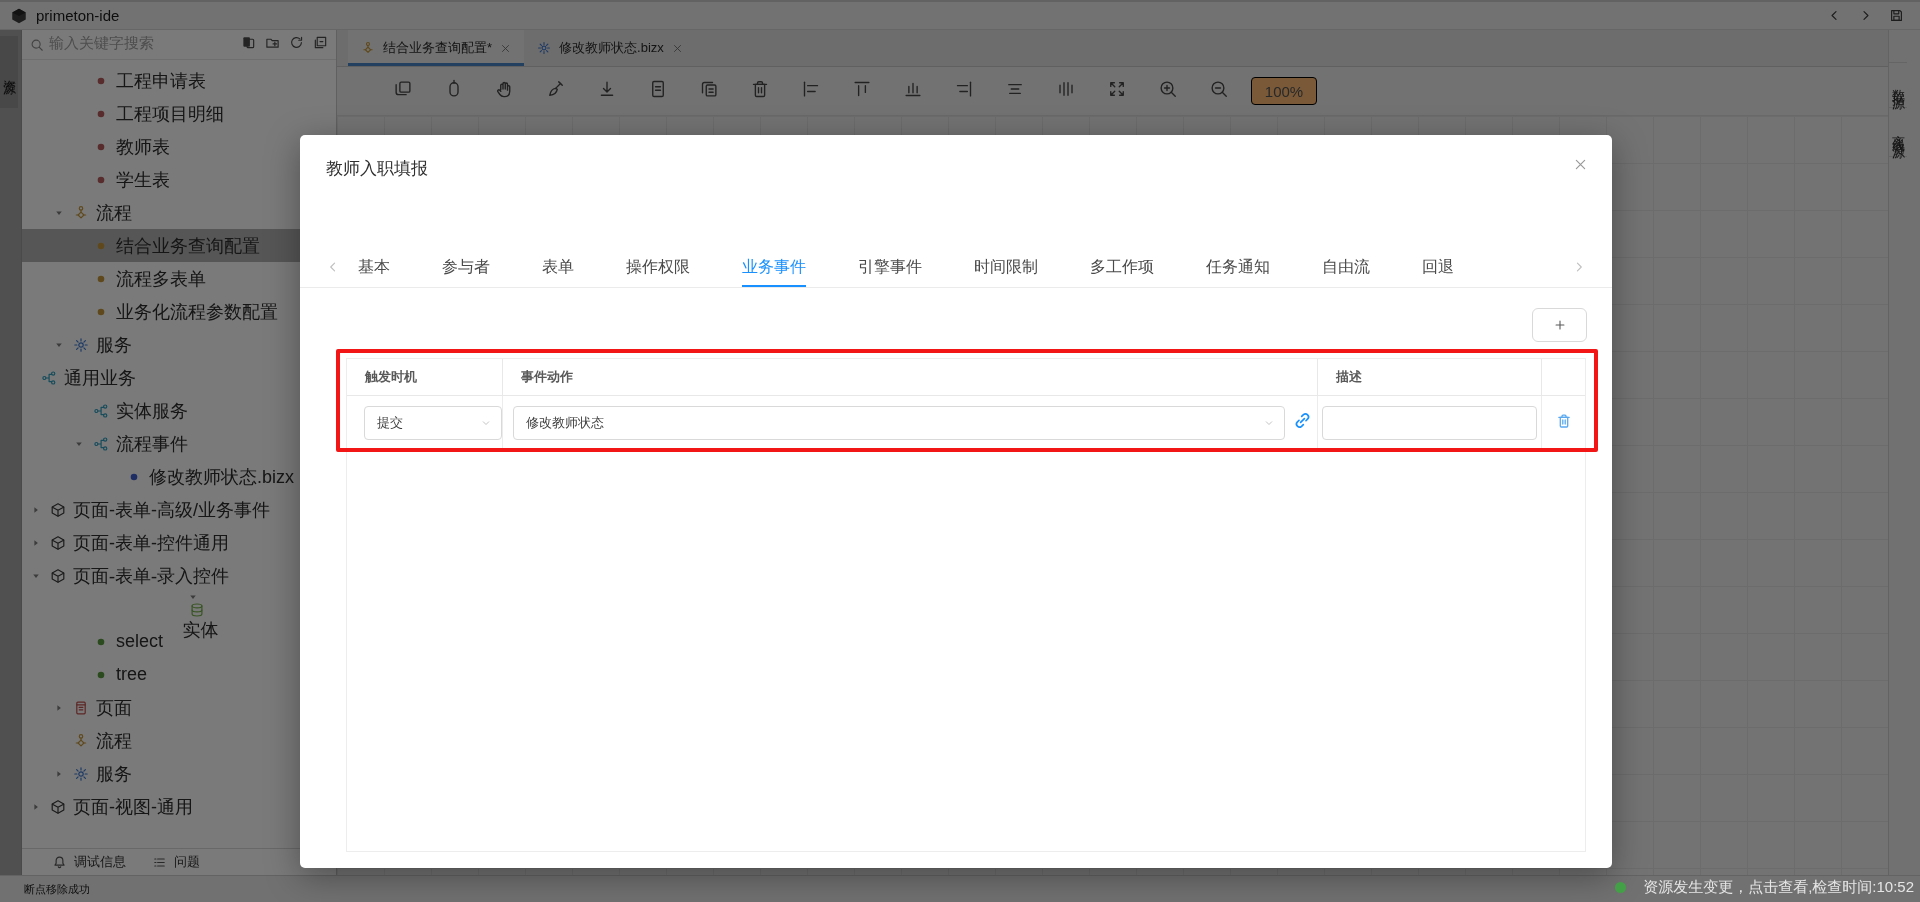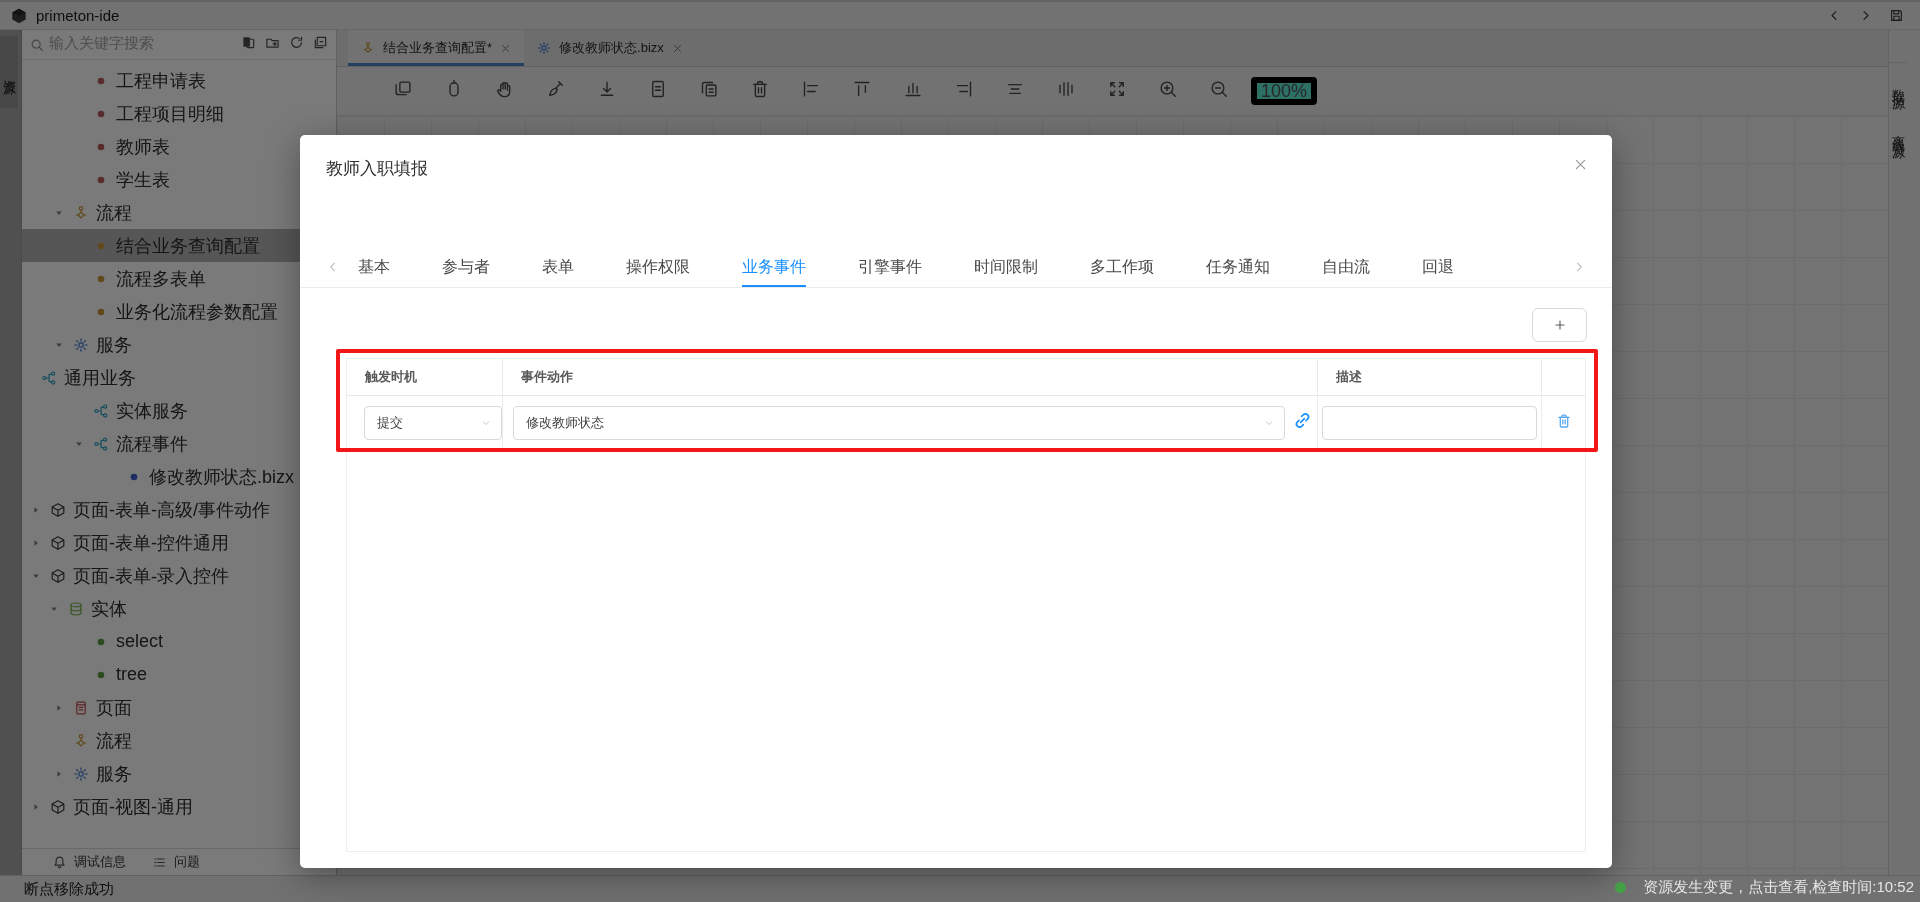--- a/index.html
+++ b/index.html
@@ -36,30 +36,30 @@
 
 
 .content{position:absolute;left:337px;top:30px;right:32px;bottom:27px;background:#f1f1f1}
 .editor-tabs{height:37px;background:#e4e4e4;border-bottom:1px solid #c9c9c9;display:flex;align-items:stretch;padding-left:11px}
 .etab{display:flex;align-items:center;gap:8px;padding:0 13px;font-size:13px;color:#2b2b2b;position:relative;cursor:pointer}
 .etab.active{background:#efefef}
 .etab.active::after{content:"";position:absolute;left:0;right:0;bottom:0;height:3px;background:#4a86c8}
 .toolbar{height:48px;background:#efefef;display:flex;align-items:center;padding-left:56px}
 .tb-icons{display:flex;gap:31px;align-items:center;color:#474747}
 .tbtn{cursor:pointer}
-.zoom-chip{margin-left:22px;width:66px;height:28px;background:#5eead4;border:6px solid #000000;border-radius:4px;display:flex;align-items:center;justify-content:center;font-size:18px;color:#555;cursor:pointer}
+.zoom-chip{margin-left:22px;width:66px;height:28px;background:#fdba74;border:1px solid #000000;border-radius:4px;display:flex;align-items:center;justify-content:center;font-size:15px;color:#555;cursor:pointer}
 .canvas{position:absolute;left:0;top:85px;right:0;bottom:0;background:#f1f1f1;border-top:1px solid #dcdcdc;background-image:linear-gradient(#e1e1e1 1px,transparent 1px),linear-gradient(90deg,#e1e1e1 1px,transparent 1px);background-size:47px 47px}
 
 
 .right-bar{position:absolute;right:0;top:30px;width:32px;bottom:27px;background:#ececec;border-left:1px solid #cfcfcf;z-index:1}
 .rtab{margin:0;writing-mode:vertical-lr;letter-spacing:4px;font-size:13px;color:#2b2b2b;display:flex;align-items:center;justify-content:center;padding:16px 0;border-bottom:1px solid #d4d4d4;cursor:pointer}
 .rtab:first-child{margin-top:32px;border-top:1px solid #d4d4d4}
 
 
-.statusbar{position:absolute;left:0;bottom:0;width:1920px;height:27px;background:#ececec;border-top:1px solid #cfcfcf;display:flex;align-items:center;padding-left:24px;font-size:15px;color:#222;z-index:1}
+.statusbar{position:absolute;left:0;bottom:0;width:1920px;height:27px;background:#ececec;border-top:1px solid #cfcfcf;display:flex;align-items:center;padding-left:24px;font-size:11px;color:#222;z-index:1}
 .status-right{position:absolute;right:6px;bottom:5px;display:flex;align-items:center;gap:17px;font-size:15px;color:#e6e6e6;z-index:60;cursor:pointer}
 .status-dot{width:11px;height:11px;border-radius:50%}
 
 
 .overlay{position:absolute;inset:0;background:rgba(0,0,0,0.52);z-index:40}
 .modal{position:absolute;left:300px;top:135px;width:1312px;height:733px;background:#fff;border-radius:5px;box-shadow:0 8px 34px rgba(0,0,0,.35);z-index:50}
 .modal-title{position:absolute;left:26px;top:22px;font-size:17px;font-weight:500;color:#303030}
 .modal-close{position:absolute;right:24px;top:22px;color:#8c8c8c;cursor:pointer}
 .modal-tabs{position:absolute;left:0;right:0;top:112px;height:41px;border-bottom:1px solid #ebebeb;display:flex;align-items:center;padding:0 26px}
 .mtabs-wrap{display:flex;gap:52px;margin:0 18px;flex:1;height:100%}
@@ -314,21 +314,21 @@
                 <path d="M5.4 3.6v8.8L11 8z" fill="currentColor" stroke="none"></path>
               </svg>
             </span>
           </span>
           <span class="icon" style="color: rgb(58, 58, 58);">
             <svg width="16" height="16" viewBox="0 0 16 16" fill="none" stroke="currentColor" stroke-width="1.2" stroke-linecap="round" stroke-linejoin="round">
               <path d="M8 1.8 13.8 5v6L8 14.2 2.2 11V5z"></path>
               <path d="M2.4 5.2 8 8.2l5.6-3M8 8.2V14"></path>
             </svg>
           </span>
-          <span class="tree-label">页面-表单-高级/事件动作</span>
+          <span class="tree-label">页面-表单-高级/业务事件</span>
         </div>
         <div class="tree-row" style="padding-left: 9px;">
           <span class="arrow-slot">
             <span class="icon" style="color: rgb(125, 125, 125);">
               <svg width="10" height="10" viewBox="0 0 16 16" fill="none" stroke="currentColor" stroke-width="1.25" stroke-linecap="round" stroke-linejoin="round">
                 <path d="M5.4 3.6v8.8L11 8z" fill="currentColor" stroke="none"></path>
               </svg>
             </span>
           </span>
           <span class="icon" style="color: rgb(58, 58, 58);">
@@ -348,21 +348,21 @@
             </span>
           </span>
           <span class="icon" style="color: rgb(58, 58, 58);">
             <svg width="16" height="16" viewBox="0 0 16 16" fill="none" stroke="currentColor" stroke-width="1.2" stroke-linecap="round" stroke-linejoin="round">
               <path d="M8 1.8 13.8 5v6L8 14.2 2.2 11V5z"></path>
               <path d="M2.4 5.2 8 8.2l5.6-3M8 8.2V14"></path>
             </svg>
           </span>
           <span class="tree-label">页面-表单-录入控件</span>
         </div>
-        <div class="tree-row" style="padding-left: 27px;">
+        <div class="tree-row" style="padding-left: 36px; flex-direction: column;">
           <span class="arrow-slot">
             <span class="icon" style="color: rgb(125, 125, 125);">
               <svg width="10" height="10" viewBox="0 0 16 16" fill="none" stroke="currentColor" stroke-width="1.25" stroke-linecap="round" stroke-linejoin="round">
                 <path d="M3.6 5.4h8.8L8 11z" fill="currentColor" stroke="none"></path>
               </svg>
             </span>
           </span>
           <span class="icon" style="color: rgb(118, 176, 74);">
             <svg width="16" height="16" viewBox="0 0 16 16" fill="none" stroke="currentColor" stroke-width="1.2" stroke-linecap="round" stroke-linejoin="round">
               <ellipse cx="8" cy="3.9" rx="4.9" ry="1.9"></ellipse>

